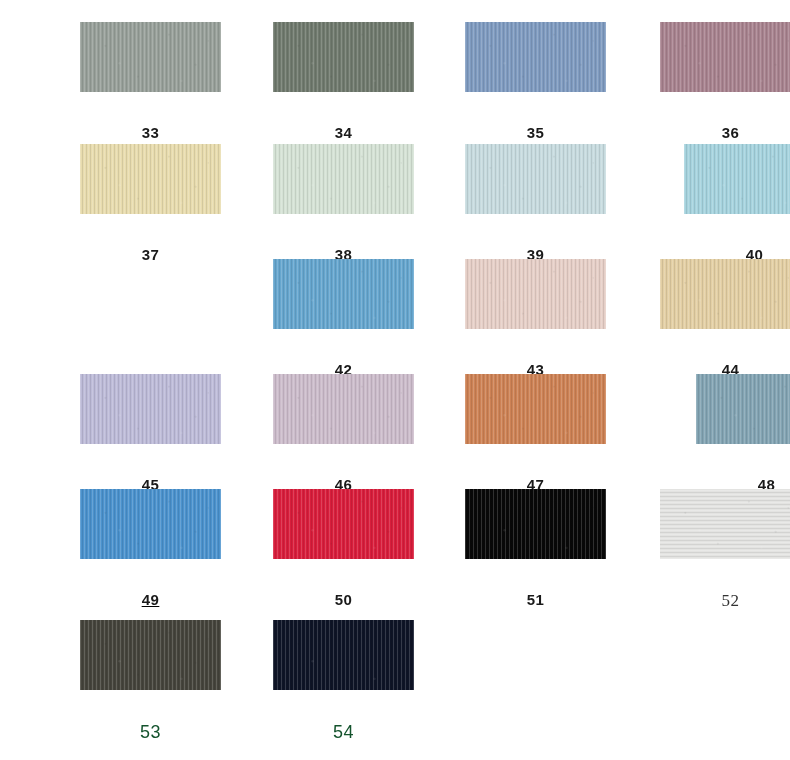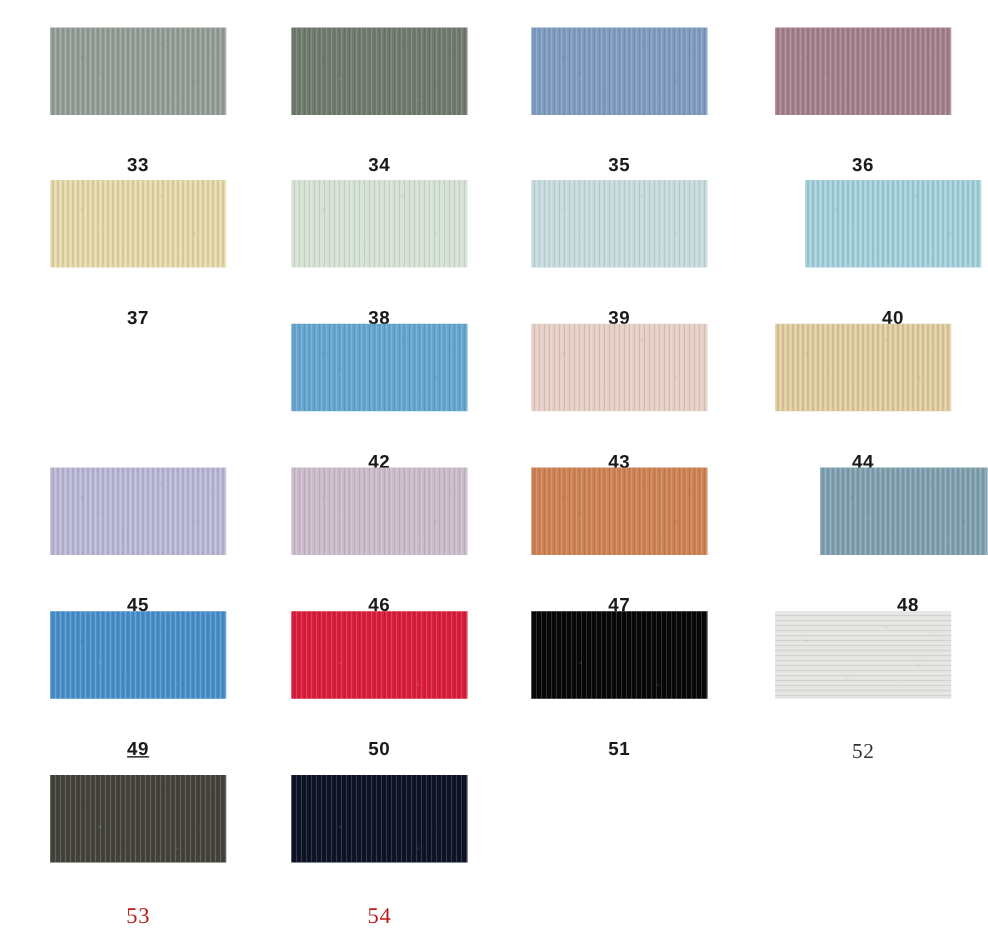--- a/index.html
+++ b/index.html
@@ -13,20 +13,21 @@
     height: 760px;
     position: relative;
     overflow: hidden;
     font-family: "Liberation Sans", sans-serif;
   }
 
   #swatch-grid {
     position: relative;
     width: 696px;
     height: 760px;
+    margin-left: 40px;
   }
 
   .swatch-cell {
     position: absolute;
     width: 141px;
   }
 
   .swatch-chip {
     position: relative;
     width: 141px;
@@ -83,24 +84,24 @@
     display: block;
     width: 141px;
     text-align: center;
     color: #1a1a1a;
     font-family: "Liberation Sans", sans-serif;
     font-size: 15px;
     font-weight: bold;
     letter-spacing: 0.5px;
   }
   .swatch-label.serif-label {
-    font-family: Liberation Serif, serif;
+    font-family: Liberation Sans, sans-serif;
     font-weight: normal;
     font-size: 18px;
-    color: #b91c1c;
+    color: #14532d;
   }
   .swatch-label.serif-italic-label {
     font-family: "Liberation Serif", serif;
     font-weight: normal;
     font-size: 17px;
     color: #333333;
   }
 </style>
 </head>
 <body>

